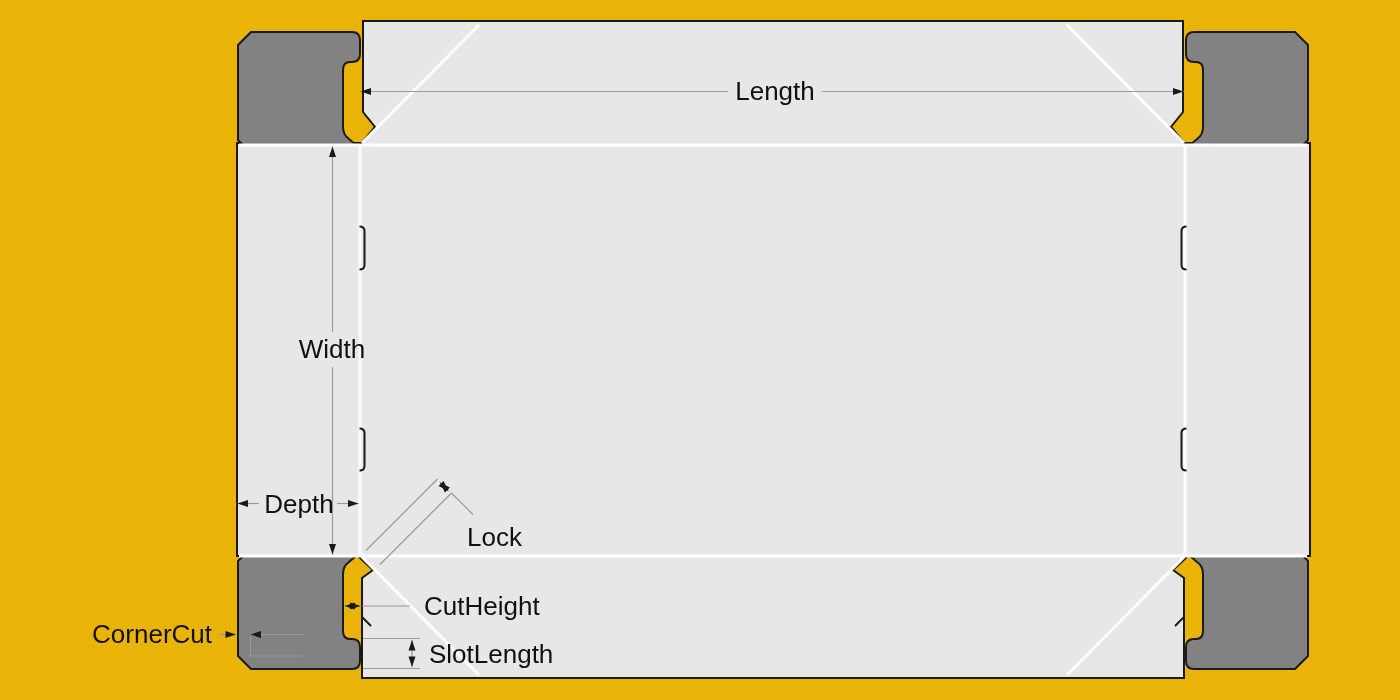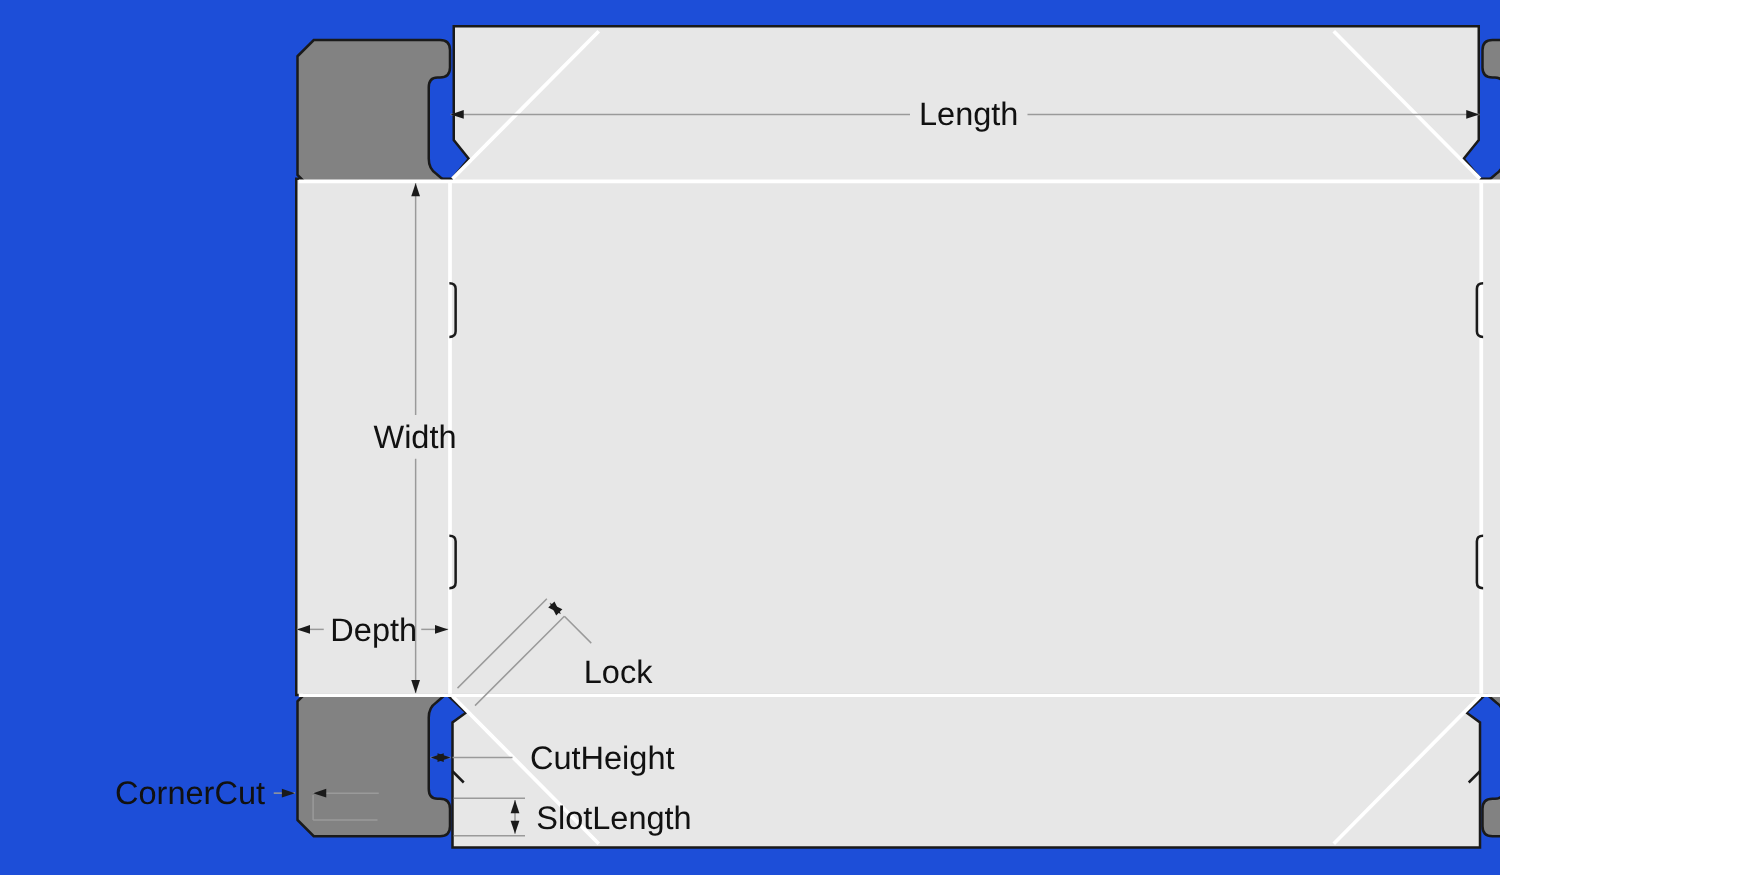--- a/index.html
+++ b/index.html
@@ -1,20 +1,20 @@
 <!DOCTYPE html>
 <html><head>
 <meta charset="utf-8">
 <style>
   html, body { margin: 0; padding: 0; background: #ffffff; }
   .stage {
     position: relative;
-    width: 1200px;
+    width: 1400px;
     height: 700px;
-    background: #1d4ed8;
+    background: #eab308;
     overflow: hidden;
   }
   svg { display: block; }
   .dim-label {
     font-family: "Liberation Sans", "DejaVu Sans", sans-serif;
     font-size: 26px;
   }
 </style>
 </head>
 <body>

